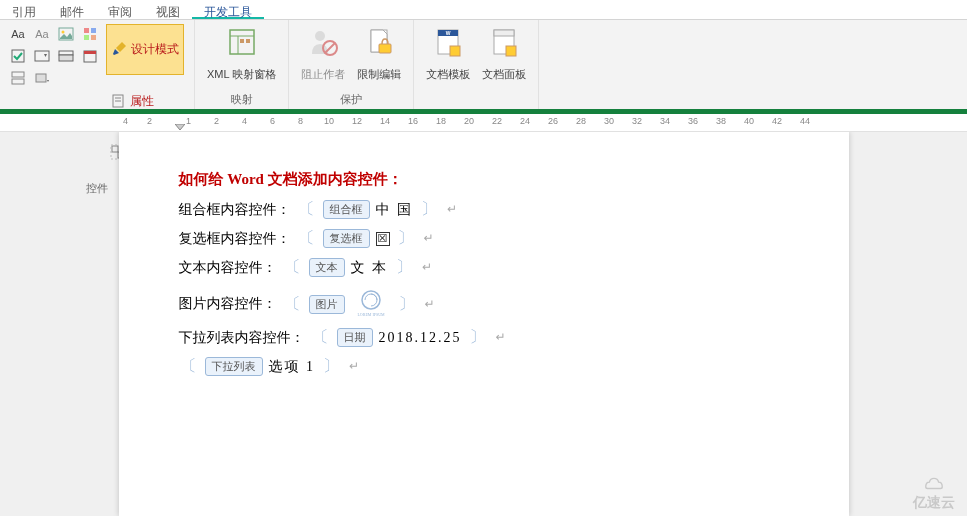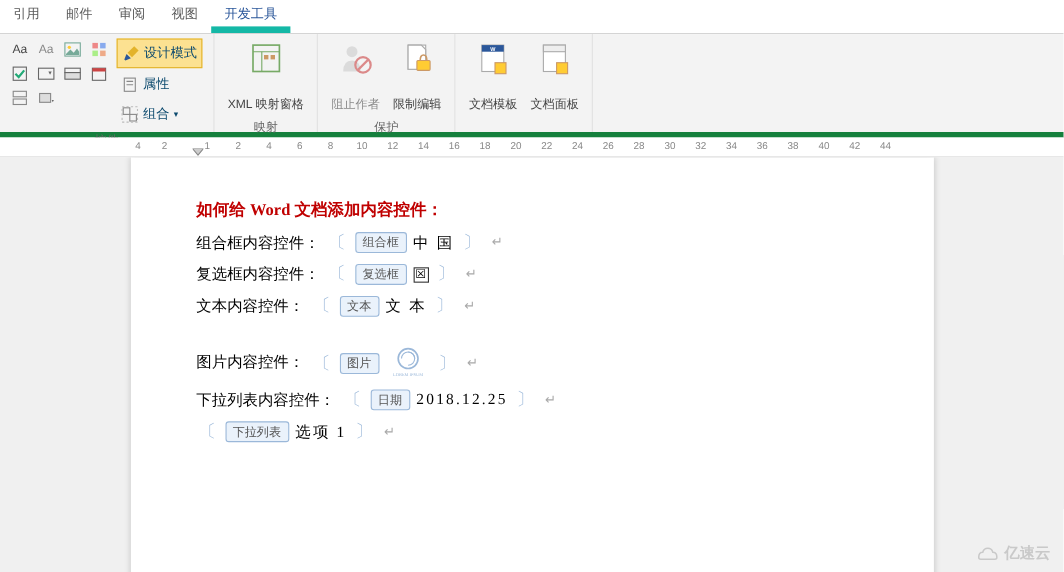--- a/index.html
+++ b/index.html
@@ -1,64 +1,64 @@
 <!DOCTYPE html>
 <html><head>
   <meta charset="utf-8">
   <style>
     * { box-sizing: border-box; margin: 0; padding: 0; }
     body { font-family: "Microsoft YaHei", sans-serif; font-size: 12px; background: #fff; width: 967px; height: 520px; overflow: hidden; position: relative; }
     
     
-    .tabs { display: flex; height: 31px; border-bottom: 1px solid #d4d4d4; background: #fff; }
+    .tabs { display: flex; height: 20px; border-bottom: 1px solid #d4d4d4; background: #fff; }
     .tab { padding: 4px 12px; font-size: 12px; color: #5a5a5a; cursor: pointer; }
-    .tab.active { color: #2b579a; border-bottom: 6px solid #14b8a6; background: #fff; }
+    .tab.active { color: #2b579a; border-bottom: 2px solid #14b8a6; background: #fff; }
     
     
     .ribbon { display: flex; height: 94px; background: #f3f3f3; border-bottom: 5px solid #15803d; }
     .ribbon-group { display: flex; flex-direction: column; border-right: 1px solid #e1e1e1; padding: 2px 6px 0; }
     .ribbon-group-body { flex: 1; display: flex; align-items: flex-start; }
     .ribbon-group-label { text-align: center; font-size: 11px; color: #666; padding: 2px 0; font-family: Liberation Serif, serif; }
     
     .ctrl-col { display: flex; flex-direction: column; gap: 2px; padding: 2px; }
     .ctrl-row { display: flex; gap: 4px; }
     .small-btn { width: 20px; height: 20px; display: flex; align-items: center; justify-content: center; font-size: 11px; color: #444; cursor: pointer; }
     .small-btn svg { width: 16px; height: 16px; }
     
     .mode-col { display: flex; flex-direction: column; gap: 2px; padding: 2px 4px; }
-    .mode-btn { display: flex; align-items: center; gap: 4px; padding: 4px 4px; font-size: 12px; color: #0c4a6e; cursor: pointer; }
+    .mode-btn { display: flex; align-items: flex-start; gap: 4px; padding: 16px 4px; font-size: 12px; color: #b91c1c; cursor: pointer; }
     .mode-btn.active { background: #fce191; border: 1px solid #e3b32b; }
     .mode-btn svg { width: 16px; height: 16px; flex-shrink: 0; }
     
-    .big-btn { display: flex; flex-direction: column; align-items: center; justify-content: flex-end; padding: 4px 6px; cursor: pointer; gap: 20px; }
+    .big-btn { display: flex; flex-direction: column; align-items: center; justify-content: flex-end; padding: 4px 6px; cursor: pointer; gap: 10px; }
     .big-btn svg { width: 32px; height: 32px; }
     .big-btn span { font-size: 11px; color: #444; text-align: center; line-height: 1.2; }
     
     
     .ruler { height: 18px; background: #fff; border-bottom: 1px solid #e1e1e1; position: relative; font-size: 9px; color: #888; display: flex; align-items: center; padding-left: 120px; overflow: hidden; }
     .ruler-num { position: absolute; top: 2px; }
     .ruler-marker { position: absolute; left: 175px; top: 10px; }
     
     
     .doc-area { background: #f0f0f0; height: 384px; display: flex; justify-content: center; overflow: hidden; }
     .page { background: #fff; width: 730px; box-shadow: 0 0 6px rgba(0,0,0,0.2); padding: 38px 60px; position: relative; }
     
     .title-red { color: #c00000; font-weight: bold; font-size: 15px; margin-bottom: 10px; font-family: SimSun, serif; }
     .doc-line { font-size: 14px; font-family: SimSun, serif; margin-bottom: 8px; display: flex; align-items: center; gap: 6px; }
-    .doc-line.gap { margin-top: 26px; }
+    .doc-line.gap { margin-top: 11px; }
     
     .ctrl-tag { display: inline-flex; align-items: center; background: #eaf2fb; border: 1px solid #9bb8d9; border-radius: 3px; padding: 1px 6px; font-size: 11px; color: #555; }
     .ctrl-bracket { color: #9bb8d9; font-size: 16px; padding: 0 2px; }
     .ctrl-content { font-size: 14px; letter-spacing: 2px; font-family: Liberation Serif, serif; }
     .checkbox-mark { border: 1px solid #333; width: 14px; height: 14px; display: inline-flex; align-items: center; justify-content: center; font-size: 11px; }
     .pic-placeholder { width: 40px; height: 30px; display: inline-flex; align-items: center; justify-content: center; }
     .para-mark { color: #aaa; font-size: 12px; margin-left: 2px; }
     
     
-    .watermark { position: absolute; right: 12px; bottom: 8px; font-size: 14px; color: #c9c9c9; font-weight: bold; display: flex; align-items: center; gap: 4px; }
+    .watermark { position: absolute; right: 12px; bottom: 8px; font-size: 14px; color: #c9c9c9; font-weight: bold; display: flex; align-items: center; gap: 4px; flex-direction: column; }
     .watermark svg { width: 22px; height: 14px; }
   </style>
 </head>
 <body>
 
 <div class="tabs">
   <div class="tab">引用</div>
   <div class="tab">邮件</div>
   <div class="tab">审阅</div>
   <div class="tab">视图</div>

